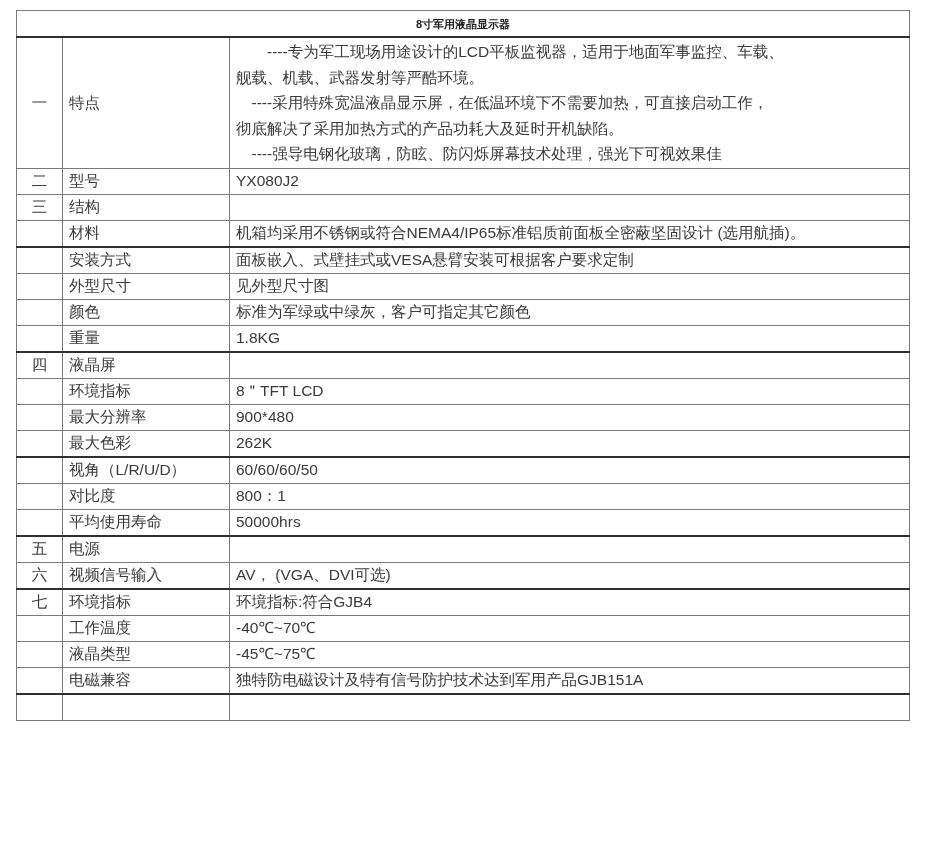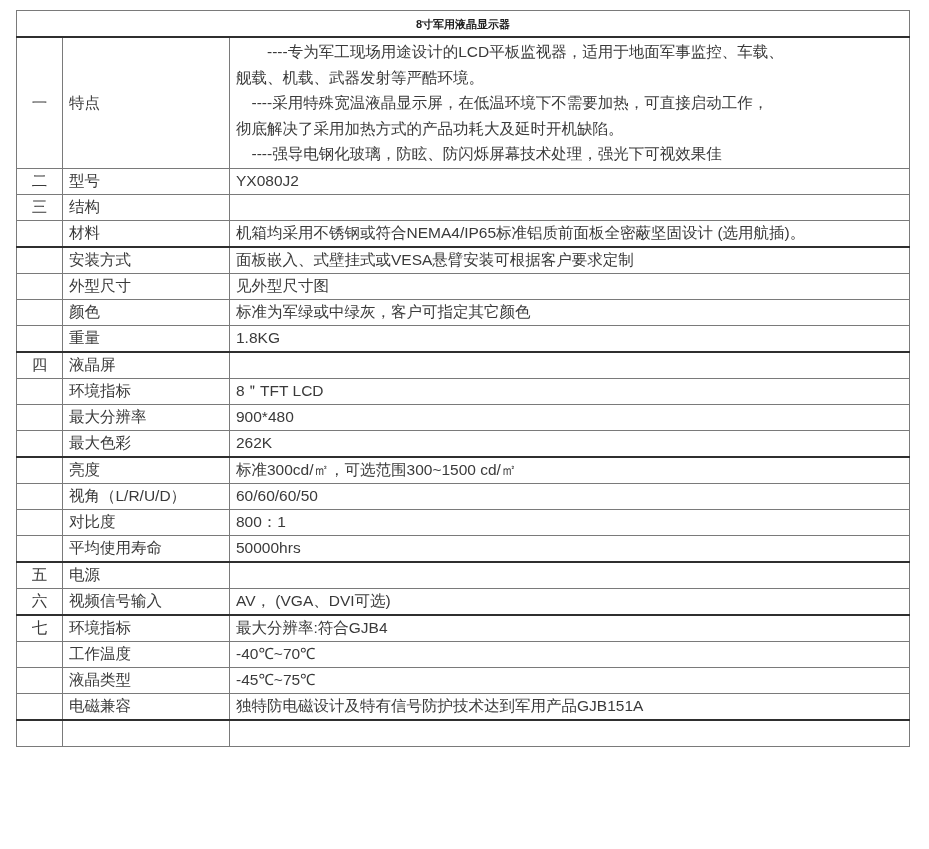--- a/index.html
+++ b/index.html
@@ -145,25 +145,20 @@
           <td class="label-cell">最大分辨率</td>
           <td class="value-cell">900*480</td>
         </tr>
         <tr class="thick-bottom">
           <td class="num-cell"></td>
           <td class="label-cell">最大色彩</td>
           <td class="value-cell">262K</td>
         </tr>
         <tr>
           <td class="num-cell"></td>
-          <td class="label-cell">亮度</td>
-          <td class="value-cell">标准300cd/㎡，可选范围300~1500 cd/㎡</td>
-        </tr>
-        <tr>
-          <td class="num-cell"></td>
           <td class="label-cell">视角（L/R/U/D）</td>
           <td class="value-cell">60/60/60/50</td>
         </tr>
         <tr>
           <td class="num-cell"></td>
           <td class="label-cell">对比度</td>
           <td class="value-cell">800：1</td>
         </tr>
         <tr class="thick-bottom">
           <td class="num-cell"></td>
@@ -176,21 +171,21 @@
           <td class="value-cell"></td>
         </tr>
         <tr class="thick-bottom">
           <td class="num-cell">六</td>
           <td class="label-cell">视频信号输入</td>
           <td class="value-cell">AV， (VGA、DVI可选)</td>
         </tr>
         <tr>
           <td class="num-cell">七</td>
           <td class="label-cell">环境指标</td>
-          <td class="value-cell">最大分辨率:符合GJB4</td>
+          <td class="value-cell">环境指标:符合GJB4</td>
         </tr>
         <tr>
           <td class="num-cell"></td>
           <td class="label-cell">工作温度</td>
           <td class="value-cell">-40℃~70℃</td>
         </tr>
         <tr>
           <td class="num-cell"></td>
           <td class="label-cell">液晶类型</td>
           <td class="value-cell">-45℃~75℃</td>

